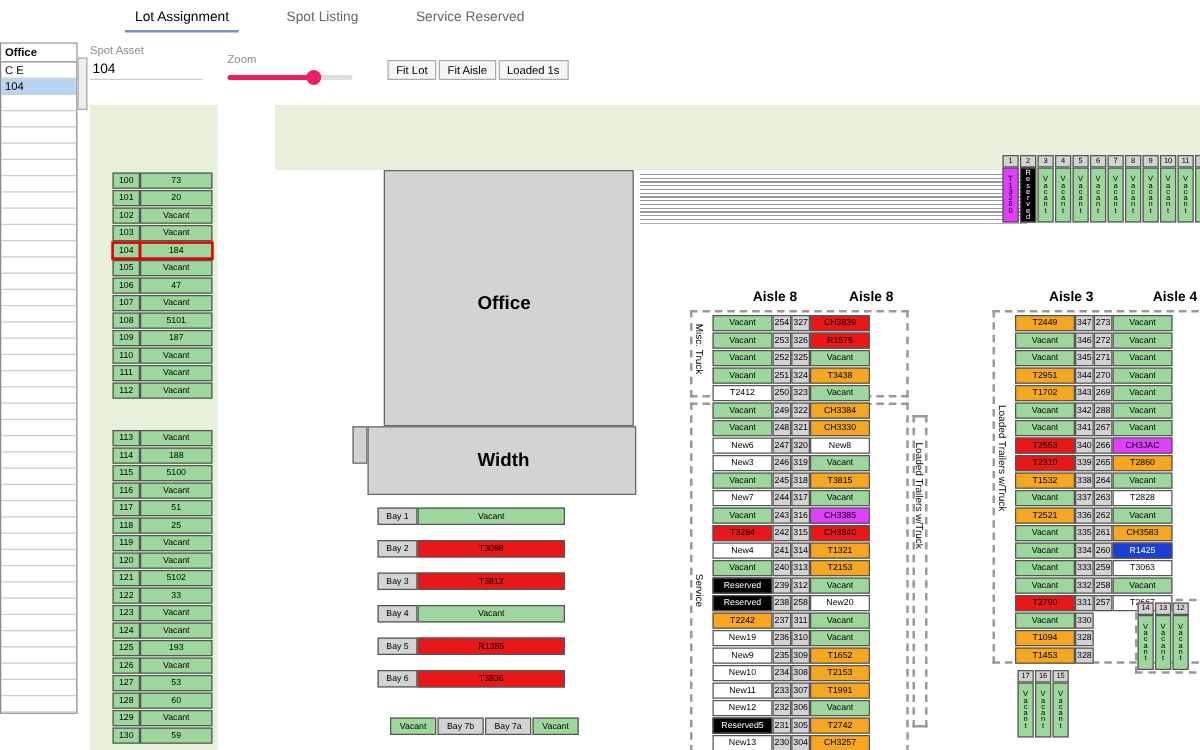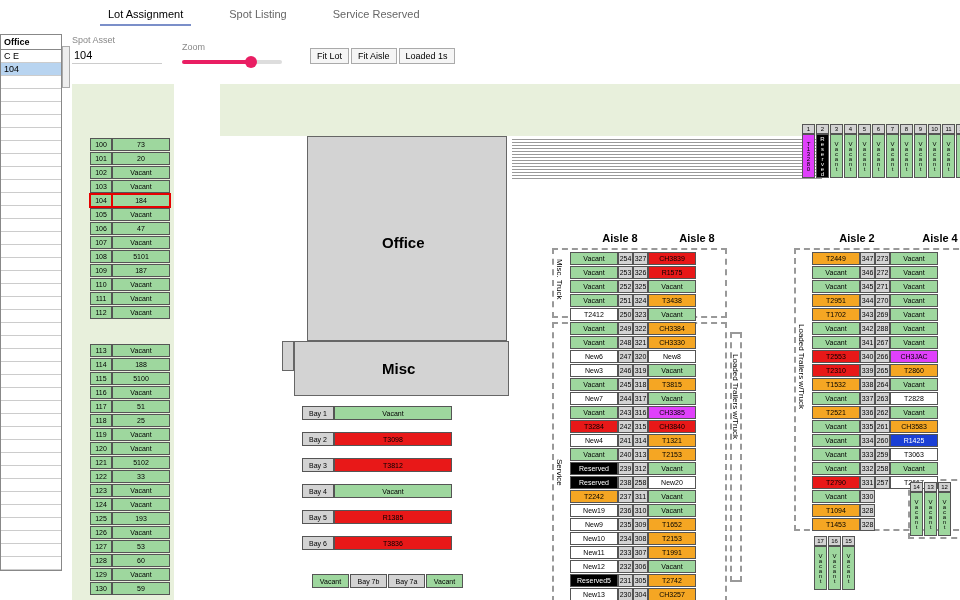--- a/index.html
+++ b/index.html
@@ -181,21 +181,21 @@
       <div class="cell c-g " style="top:490px;left:40px;width:58px;height:13px">60</div>
       <div class="cell c-g " style="top:504px;left:18px;width:22px;height:13px">129</div>
       <div class="cell c-g " style="top:504px;left:40px;width:58px;height:13px">Vacant</div>
       <div class="cell c-g " style="top:518px;left:18px;width:22px;height:13px">130</div>
       <div class="cell c-g " style="top:518px;left:40px;width:58px;height:13px">59</div>
     </div>
 
   <div class="building" style="top:72px;left:235px;width:200px;height:205px"></div>
   <div class="bld-label" style="top:170px;left:310px">Office</div>
   <div class="building" style="top:277px;left:222px;width:215px;height:55px"></div>
-  <div class="bld-label" style="top:296px;left:310px">Misc</div>
+  <div class="bld-label" style="top:296px;left:310px">Width</div>
   <div class="building" style="top:277px;left:210px;width:12px;height:30px"></div>
 
   <div class="hatch" style="top:75px;left:440px;width:310px;height:40px"></div>
 
   <div id="bays">
       <div class="cell c-gray" style="top:342px;left:230px;width:32px;height:14px">Bay 1</div>
       <div class="cell c-g" style="top:342px;left:262px;width:118px;height:14px">Vacant</div>
       <div class="cell c-gray" style="top:368px;left:230px;width:32px;height:14px">Bay 2</div>
       <div class="cell c-r" style="top:368px;left:262px;width:118px;height:14px">T3098</div>
       <div class="cell c-gray" style="top:394px;left:230px;width:32px;height:14px">Bay 3</div>
@@ -209,21 +209,21 @@
     </div>
   <div id="bottombays">
       <div class="cell c-g" style="top:510px;left:240px;width:37px;height:14px">Vacant</div>
       <div class="cell c-gray" style="top:510px;left:278px;width:37px;height:14px">Bay 7b</div>
       <div class="cell c-gray" style="top:510px;left:316px;width:37px;height:14px">Bay 7a</div>
       <div class="cell c-g" style="top:510px;left:354px;width:37px;height:14px">Vacant</div>
     </div>
 
   <div class="aisle-hdr" style="top:168px;left:518px;width:60px">Aisle 8</div>
   <div class="aisle-hdr" style="top:168px;left:595px;width:60px">Aisle 8</div>
-  <div class="aisle-hdr" style="top:168px;left:755px;width:60px">Aisle 2</div>
+  <div class="aisle-hdr" style="top:168px;left:755px;width:60px">Aisle 3</div>
   <div class="aisle-hdr" style="top:168px;left:838px;width:60px">Aisle 4</div>
 
   <div class="dash-box" style="top:184px;left:480px;width:175px;height:70px"></div>
   <div class="dash-box" style="top:258px;left:480px;width:175px;height:280px"></div>
   <div class="dash-box" style="top:268px;left:658px;width:12px;height:250px"></div>
   <div class="dash-box" style="top:184px;left:722px;width:175px;height:283px"></div>
   <div class="dash-box" style="top:415px;left:836px;width:60px;height:60px"></div>
 
   <div class="vlabel" style="top:195px;left:483px">Misc. Truck</div>
   <div class="vlabel" style="top:395px;left:483px">Service</div>

